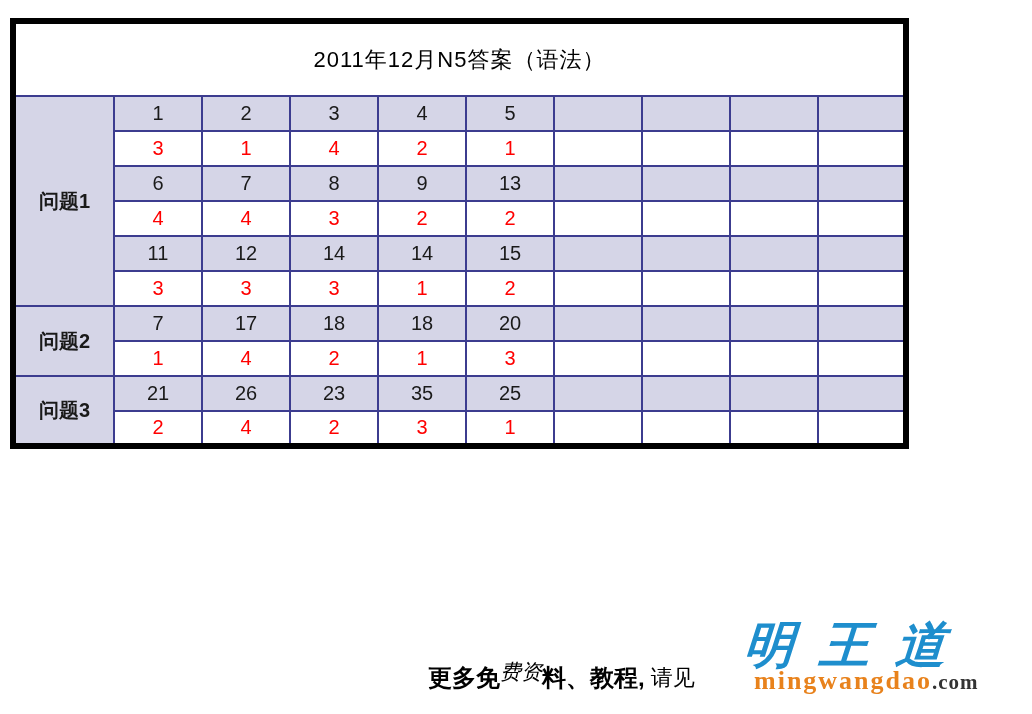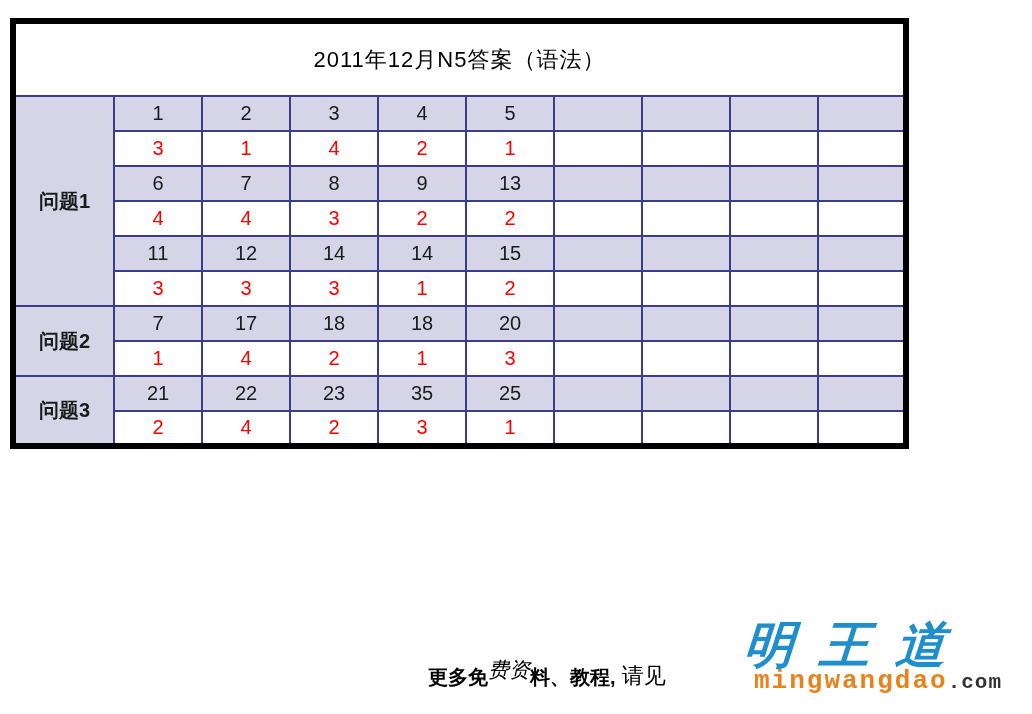--- a/index.html
+++ b/index.html
@@ -25,34 +25,34 @@
   td.title-cell {
     height:75px; background:#ffffff;
     font-size:22px; color:#000000; letter-spacing:1px;
   }
   tr.num td { height:35px; background:#d5d5e7; font-size:20px; color:#1a1a1a; }
   tr.ans td { height:35px; background:#ffffff; font-size:20px; color:#ff0000; }
   td.label  { background:#ffffff; color:#000000; font-weight:bold; font-size:20px; }
 
   
   .promo { position:absolute; left:428px; top:656px; white-space:nowrap; color:#000; }
-  .promo .pb  { font-weight:bold;   font-size:20px; position:relative; top:6px;  }
+  .promo .pb  { font-weight:bold;   font-size:24px; position:relative; top:6px;  }
   .promo .pr  { font-weight:normal; font-size:21px; position:relative; top:-1px;font-style:italic; }
   .promo .pr2 { font-weight:normal; font-size:22px; position:relative; top:5px;  }
 
   
   .logo { position:absolute; left:742px; top:618px; width:276px; }
   .logo-cn {
     font-size:50px; line-height:54px; font-weight:bold; font-style:italic;
     color:#1e8ecd; letter-spacing:26px; white-space:nowrap;
     transform:skewX(-4deg); transform-origin:left bottom;
   }
   .logo-en {
     margin-top:-6px; padding-left:12px; white-space:nowrap;
-    font-family:Liberation Mono, monospace; font-weight:bold;
+    font-family:Liberation Serif, serif; font-weight:bold;
   }
   .logo-en .mwd { color:#e8821c; font-size:26px; letter-spacing:2px; }
   .logo-en .tld { color:#333333; font-size:21px; letter-spacing:1px; }
 </style>
 </head>
 <body>
 
 <table class="answer">
   <colgroup>
     <col style="width:101px">
@@ -159,21 +159,21 @@
       <td>3</td>
       <td></td>
       <td></td>
       <td></td>
       <td></td>
     </tr>
 
     <tr class="num">
       <td class="label" rowspan="2">问题3</td>
       <td>21</td>
-      <td>22</td>
+      <td>26</td>
       <td>23</td>
       <td>35</td>
       <td>25</td>
       <td></td>
       <td></td>
       <td></td>
       <td></td>
     </tr>
     <tr class="ans">
       <td>2</td>

